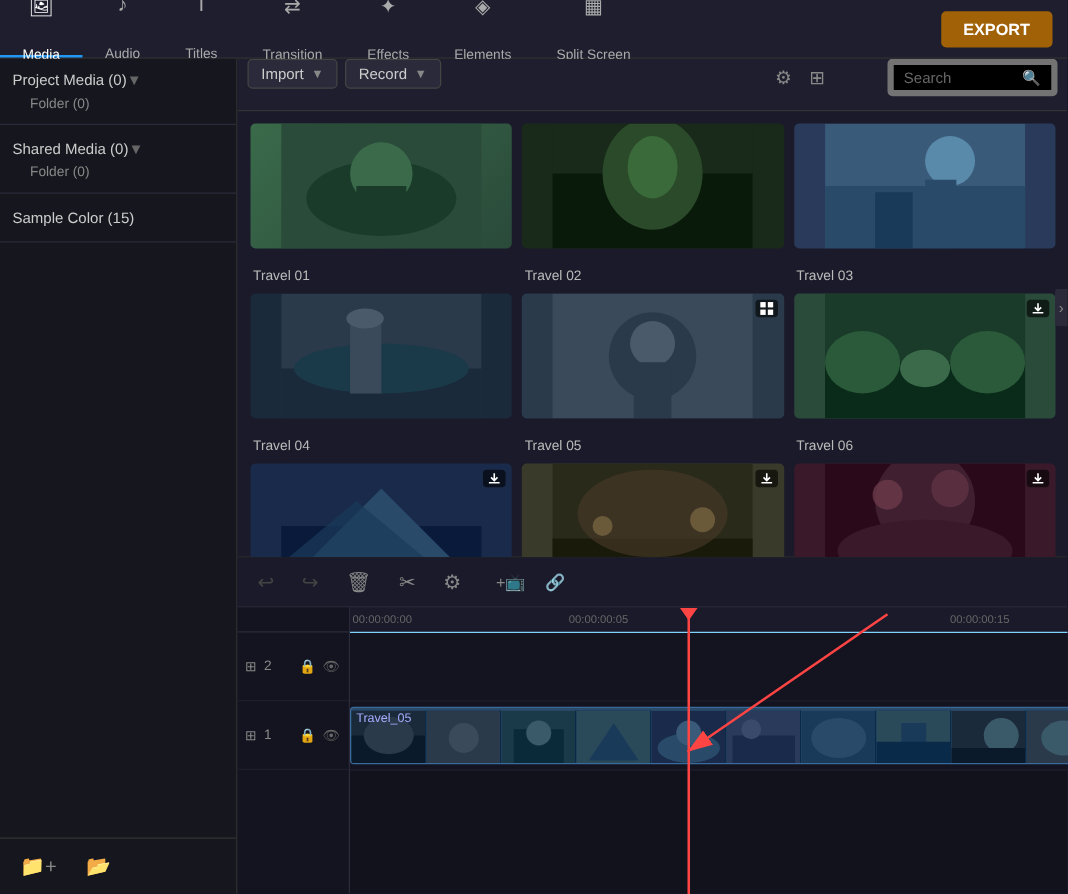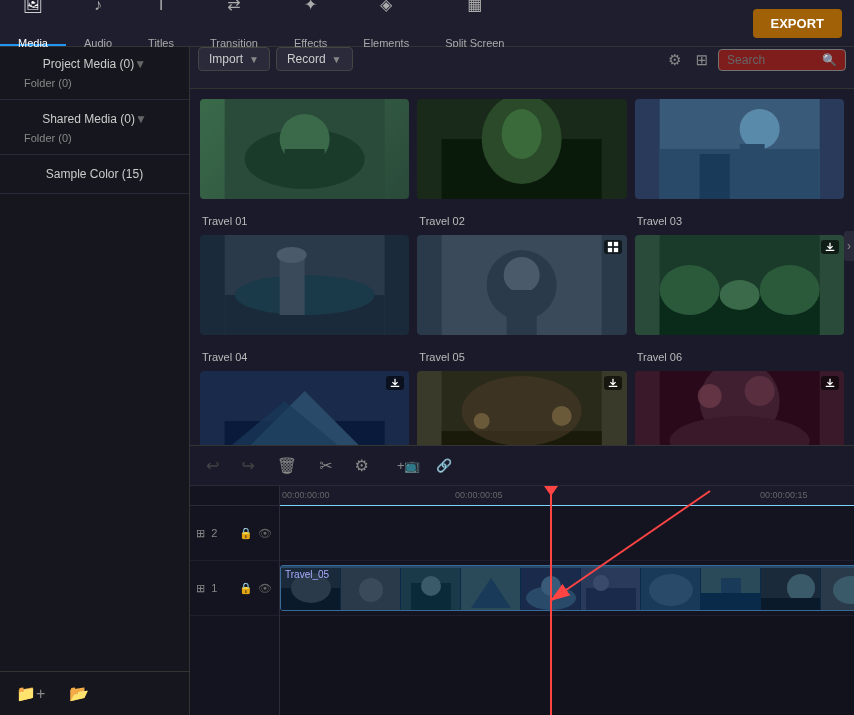--- a/index.html
+++ b/index.html
@@ -27,21 +27,21 @@
     
     .main-area { display: flex; height: calc(715px - 47px); }
 
     
     .sidebar {
       width: 190px; background: #16161e; border-right: 1px solid #333; display: flex; flex-direction: column;
       overflow: hidden; min-height: 0;
     }
     .sidebar-section { padding: 6px 10px; cursor: pointer; }
     .sidebar-section-header {
-      display: flex; align-items: center; justify-content: center;
+      display: flex; align-items: center; justify-content: flex-start;
       color: #ccc; font-size: 12px; padding: 4px 0; cursor: pointer;
     }
     .sidebar-sub { color: #888; font-size: 11px; padding: 2px 14px; cursor: pointer; }
     .sidebar-section.highlighted .sidebar-section-header { color: #4fc3f7; }
     .sidebar-divider { height: 1px; background: #2a2a3a; margin: 2px 0; }
     .sidebar-bottom { margin-top: auto; padding: 8px; display: flex; gap: 8px; border-top: 1px solid #333; }
     .sidebar-btn { background: none; border: none; color: #888; cursor: pointer; font-size: 16px; padding: 4px 8px; }
     .collapse-arrow { color: #666; font-size: 12px; }
 
     
@@ -53,22 +53,22 @@
       height: 42px; padding: 0 8px; gap: 6px;
     }
     .toolbar-dropdown {
       display: flex; align-items: center; background: #2a2a3a; border: 1px solid #444; border-radius: 4px;
       padding: 4px 10px; gap: 6px; cursor: pointer; color: #ccc; font-size: 12px;
     }
     .toolbar-dropdown .arrow { font-size: 10px; color: #888; }
     .toolbar-icons { display: flex; gap: 6px; margin-left: auto; align-items: center; }
     .toolbar-icon-btn { background: none; border: none; color: #888; cursor: pointer; font-size: 15px; padding: 4px; }
     .search-box {
-      display: flex; align-items: center; background: #7f1d1d; border: 1px solid #737373; border-radius: 4px;
-      padding: 3px 8px; gap: 5px;
+      display: flex; align-items: center; background: #000000; border: 5px solid #737373; border-radius: 4px;
+      padding: 3px 8px; gap: 5px; margin-left: 40px;
     }
     .search-input { background: none; border: none; color: #ccc; font-size: 12px; outline: none; width: 90px; }
     .search-input::placeholder { color: #666; }
 
     
     .video-grid {
       flex: 1; overflow-y: auto; padding: 10px; display: grid;
       grid-template-columns: repeat(3, 1fr); gap: 8px; align-content: start;
     }
     .video-grid::-webkit-scrollbar { width: 6px; }

